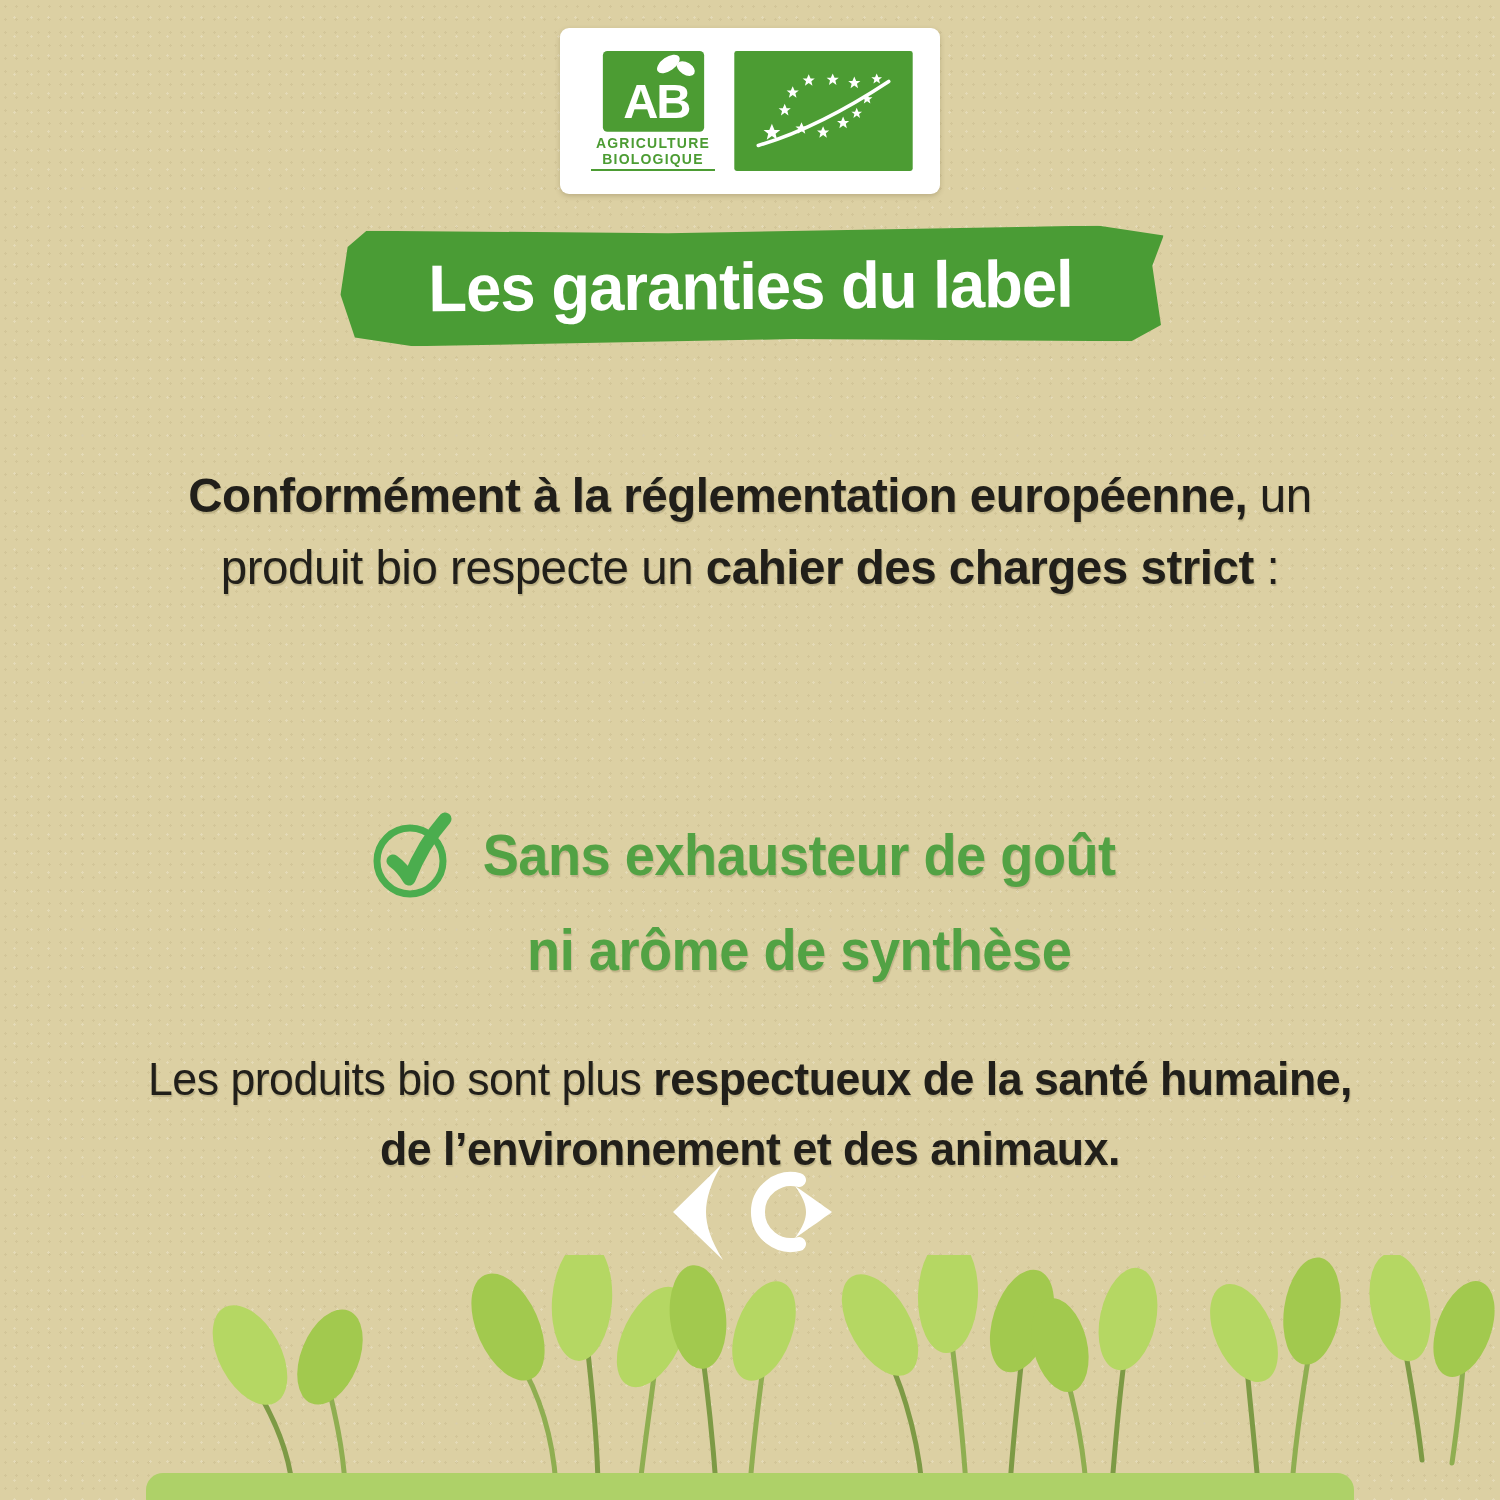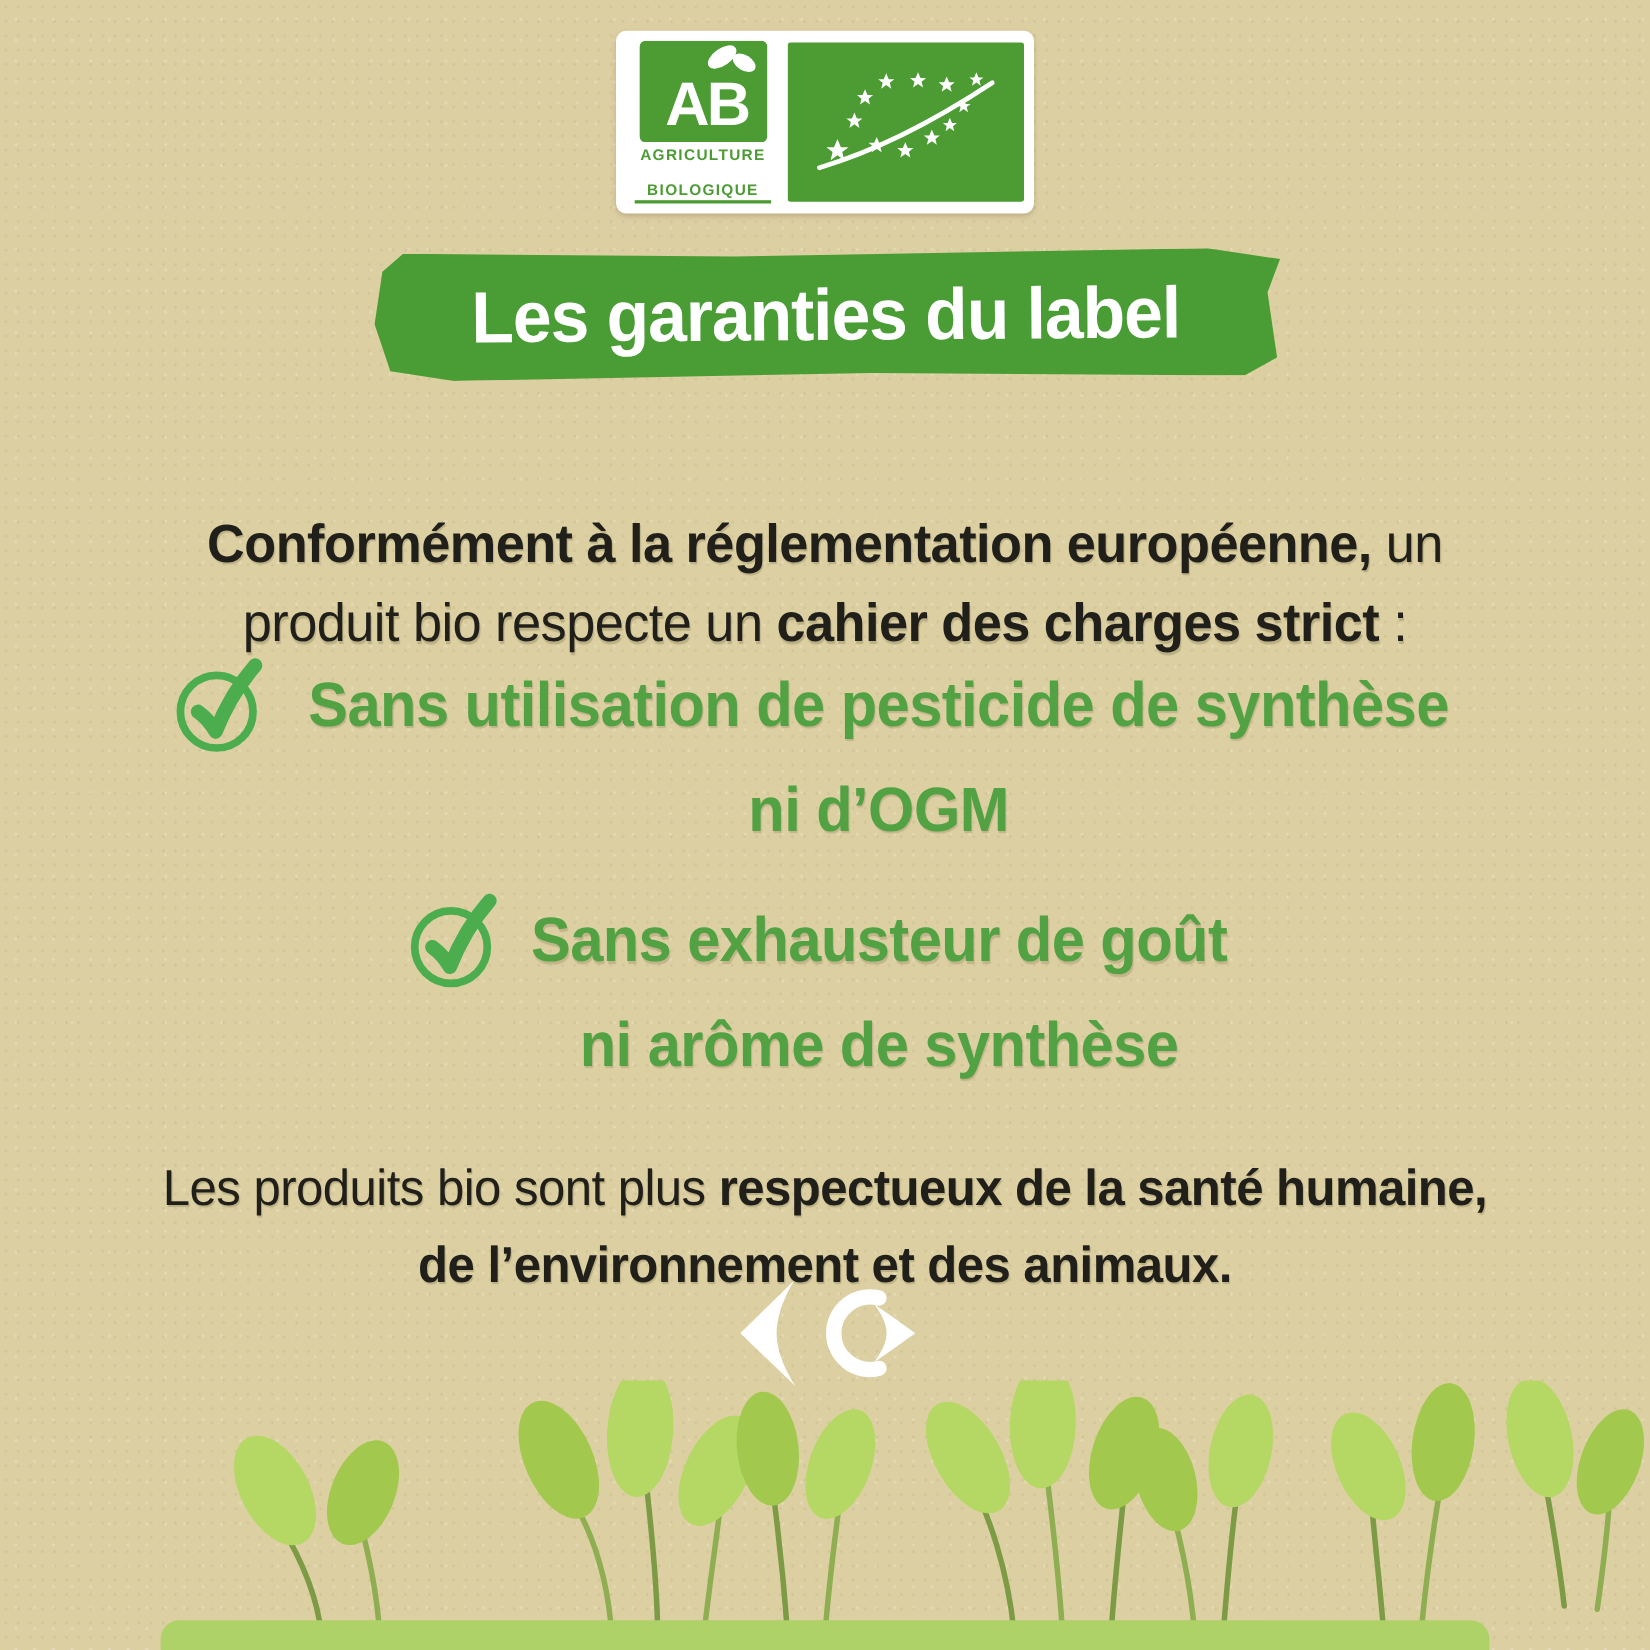--- a/index.html
+++ b/index.html
@@ -11,21 +11,21 @@
       radial-gradient(rgba(120,100,60,.10) 1px, transparent 1.3px),
       radial-gradient(rgba(255,255,255,.22) 1px, transparent 1.3px);
     background-size:11px 13px,17px 19px;
     background-position:0 0,6px 8px;
   }
   
   .logo-card{
     position:absolute;top:28px;left:50%;transform:translateX(-50%);
     width:380px;height:166px;background:#ffffff;border-radius:9px;
     box-shadow:0 2px 5px rgba(90,75,40,.25);
-    display:flex;gap:7px;padding:9px;box-sizing:border-box;
+    display:flex;gap:7px;padding:23px;box-sizing:border-box;
   }
   .ab-col{width:140px;display:flex;flex-direction:column;align-items:center;}
   .ab-square{width:133px;height:106px;border-radius:6px;}
   .ab-caption{color:#4c9c33;font-weight:700;font-size:14px;letter-spacing:1.2px;
     line-height:16px;margin-top:3px;text-align:right;white-space:nowrap;}
   .ab-underline{width:124px;height:3px;background:#4c9c33;margin-top:2px;}
   .eu-panel{flex:1;}
   .eu-panel svg{width:100%;height:100%;display:block;}
   
   .banner{
@@ -67,21 +67,21 @@
 
   <div class="logo-card">
     <div class="ab-col">
       <svg class="ab-square" viewBox="0 0 133 106">
         <rect x="0" y="0" width="133" height="106" rx="6" fill="#4c9c33"></rect>
         <text x="70" y="88" text-anchor="middle" font-family="Liberation Sans, sans-serif" font-size="64" font-weight="700" letter-spacing="-3" fill="#ffffff">AB</text>
         <ellipse cx="86" cy="17" rx="17" ry="9" transform="rotate(-35 86 17)" fill="#ffffff"></ellipse>
         <ellipse cx="109" cy="23" rx="13" ry="8" transform="rotate(32 109 23)" fill="#ffffff"></ellipse>
       </svg>
       <div class="ab-caption">AGRICULTURE</div>
-      <div class="ab-caption" style="margin-top:16px">BIOLOGIQUE</div>
+      <div class="ab-caption" style="margin-top:0">BIOLOGIQUE</div>
       <div class="ab-underline"></div>
     </div>
     <div class="eu-panel">
       <svg viewBox="0 0 223 150">
         <rect x="0" y="0" width="223" height="150" rx="3" fill="#4c9c33"></rect>
         <path d="M30,118 Q105,96 193,38" fill="none" stroke="#ffffff" stroke-width="4.5" stroke-linecap="round"></path>
         <g fill="#ffffff">
           <path transform="translate(47,102) scale(11)" d="M0,-1 L0.294,-0.309 L0.951,-0.309 L0.418,0.118 L0.588,0.809 L0,0.382 L-0.588,0.809 L-0.418,0.118 L-0.951,-0.309 L-0.294,-0.309 Z"></path>
           <path transform="translate(84,97) scale(8)" d="M0,-1 L0.294,-0.309 L0.951,-0.309 L0.418,0.118 L0.588,0.809 L0,0.382 L-0.588,0.809 L-0.418,0.118 L-0.951,-0.309 L-0.294,-0.309 Z"></path>
           <path transform="translate(111,102) scale(8)" d="M0,-1 L0.294,-0.309 L0.951,-0.309 L0.418,0.118 L0.588,0.809 L0,0.382 L-0.588,0.809 L-0.418,0.118 L-0.951,-0.309 L-0.294,-0.309 Z"></path>
@@ -101,30 +101,20 @@
 
   <div class="banner">
     <h1>Les garanties du label</h1>
   </div>
 
   <p class="para intro">
     <span class="line"><b>Conformément à la réglementation européenne,</b><span> un</span></span>
     <span class="line"><span>produit bio respecte un </span><b>cahier des charges strict</b><span> :</span></span>
   </p>
 
-  <div class="check-row check-1">
-    <svg class="icon" width="84" height="92" viewBox="0 0 84 92">
-      <circle cx="42" cy="53" r="33" fill="none" stroke="#4bad4e" stroke-width="7"></circle>
-      <path d="M25,53 C32,58 37,64 41,71 C51,46 63,27 77,11" fill="none" stroke="#4bad4e" stroke-width="13" stroke-linecap="round" stroke-linejoin="round"></path>
-    </svg>
-    <div class="check-text">
-      <span class="line" style="display:block">Sans utilisation de pesticide de synthèse</span>
-      <span class="line" style="display:block">ni d’OGM</span>
-    </div>
-  </div>
 
   <div class="check-row check-2">
     <svg class="icon" width="84" height="92" viewBox="0 0 84 92">
       <circle cx="42" cy="53" r="33" fill="none" stroke="#4bad4e" stroke-width="7"></circle>
       <path d="M25,53 C32,58 37,64 41,71 C51,46 63,27 77,11" fill="none" stroke="#4bad4e" stroke-width="13" stroke-linecap="round" stroke-linejoin="round"></path>
     </svg>
     <div class="check-text">
       <span class="line" style="display:block">Sans exhausteur de goût</span>
       <span class="line" style="display:block">ni arôme de synthèse</span>
     </div>

